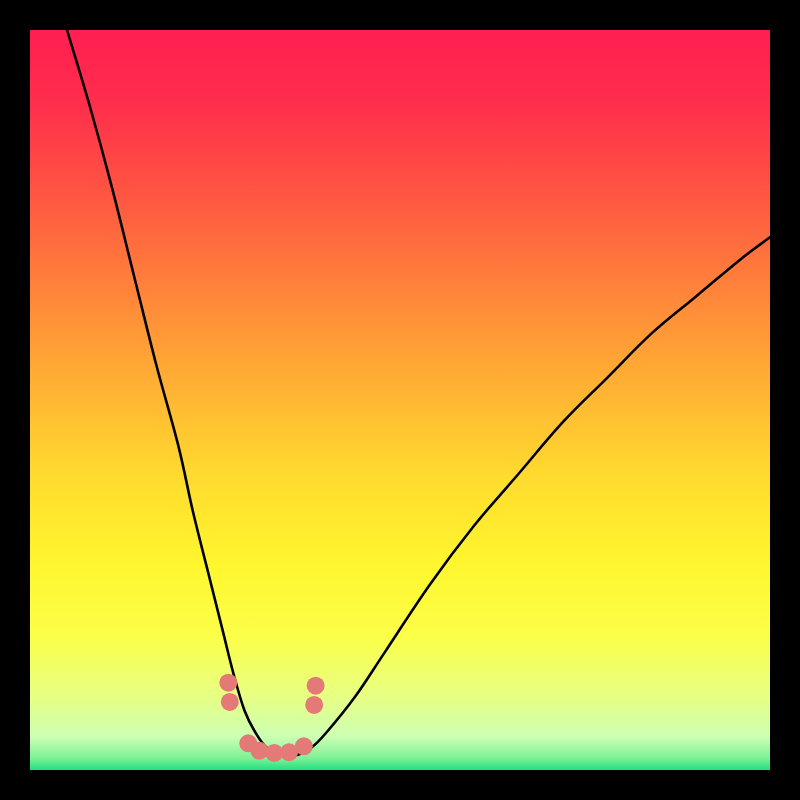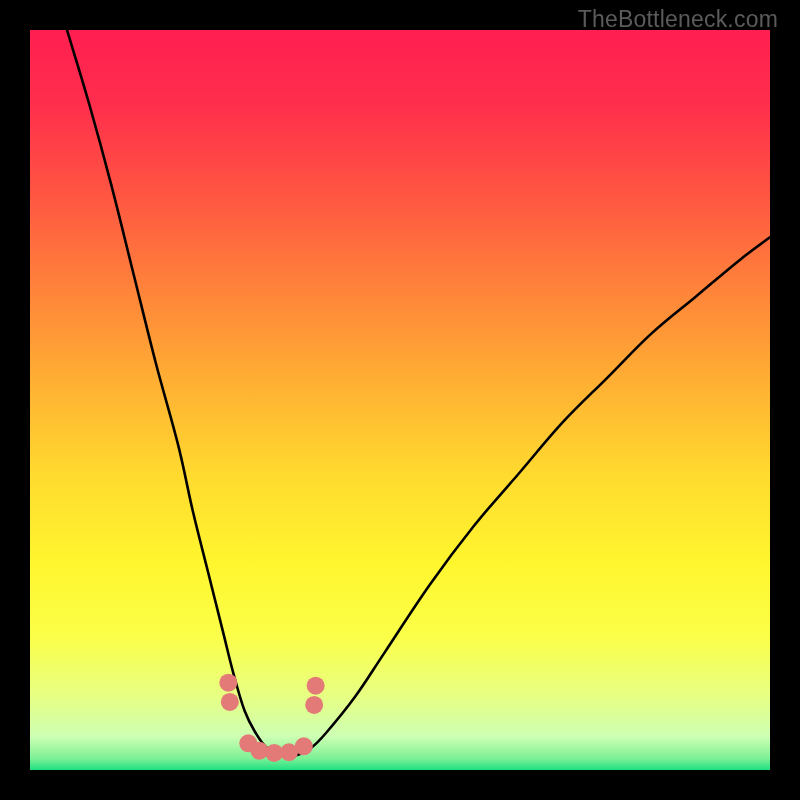--- a/index.html
+++ b/index.html
@@ -42,21 +42,20 @@
     font-size: 23px;
     color: #5b5b5b;
     letter-spacing: 0.2px;
     font-weight: 500;
   }
 </style>
 </head>
 <body>
 
 <div class="frame">
-  <div class="watermark">TheBottleneck.com</div>
   <div class="plot">
     <svg class="gradient" viewBox="0 0 740 740" preserveAspectRatio="none">
       <defs>
         <linearGradient id="bg-grad" x1="0" y1="0" x2="0" y2="1">
             <stop offset="0%" stop-color="#ff1f51"></stop>
             <stop offset="10%" stop-color="#ff2e4c"></stop>
             <stop offset="22%" stop-color="#ff5542"></stop>
             <stop offset="35%" stop-color="#ff833a"></stop>
             <stop offset="48%" stop-color="#ffb133"></stop>
             <stop offset="60%" stop-color="#ffda2f"></stop>

